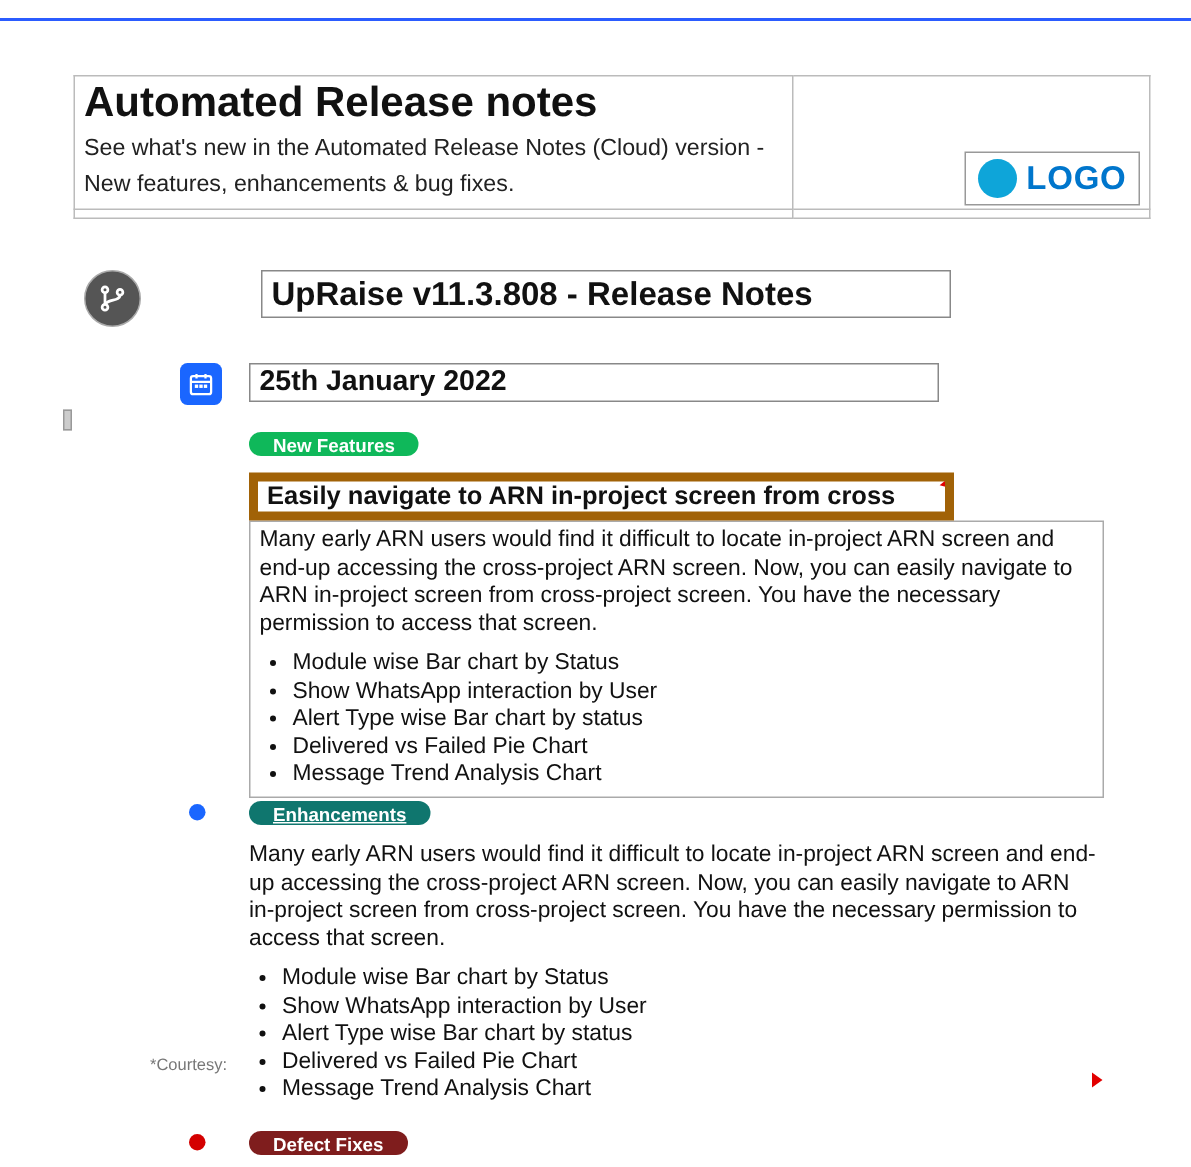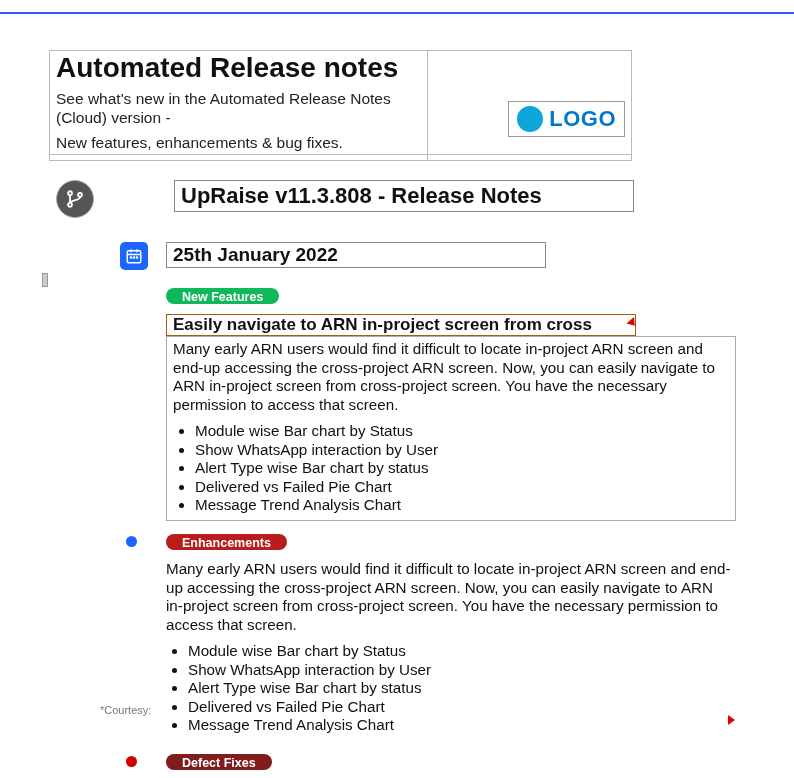--- a/index.html
+++ b/index.html
@@ -16,21 +16,21 @@
     top: 12px;
     left: 0;
     width: 100%;
     height: 2px;
     background: #2b5cff;
   }
   .header-table {
     position: absolute;
     top: 50px;
     left: 49px;
-    width: 583px;
+    width: 718px;
     border-collapse: collapse;
   }
   .header-table td {
     border: 1px solid #bbb;
     vertical-align: top;
     padding: 2px 6px;
   }
   .header-left { width: 490px; }
   .header-title {
     font-size: 28px;
@@ -111,21 +111,21 @@
     border-radius: 5px;
     display: flex;
     align-items: center;
     justify-content: center;
   }
   .cal-icon svg { width: 18px; height: 18px; }
   .date-box {
     position: absolute;
     left: 110px;
     top: 62px;
-    width: 380px;
+    width: 460px;
     border: 1px solid #888;
     padding: 1px 6px;
     font-size: 19px;
     font-weight: 800;
     color: #111;
   }
   .dot {
     position: absolute;
     left: 70px;
     width: 11px;
@@ -140,33 +140,33 @@
     border-radius: 12px;
     color: #fff;
     font-size: 12.5px;
     font-weight: 700;
     line-height: 14px;
     max-height: 16px;
     overflow: hidden;
     text-align: center;
   }
   .badge-green { background: #0fb85a; }
-  .badge-blue  { background: #b91c1c; }
+  .badge-blue  { background: #0f766e; text-decoration: underline; }
   .badge-red   { background: #7f1d1d; }
   .section {
     position: absolute;
     left: 110px;
     width: 590px;
   }
   .sec-new  { top: 108px; }
   .sec-enh  { top: 354px; width: 576px; }
   .sec-def  { top: 574px; }
   .feature-title {
     margin-top: 6px;
-    border: 1px solid #a16207;
+    border: 6px solid #a16207;
     font-size: 17px;
     font-weight: 800;
     padding: 0 6px;
     color: #111;
     position: relative;
     width: 470px;
     white-space: nowrap;
     overflow: hidden;
   }
   .body-box {

